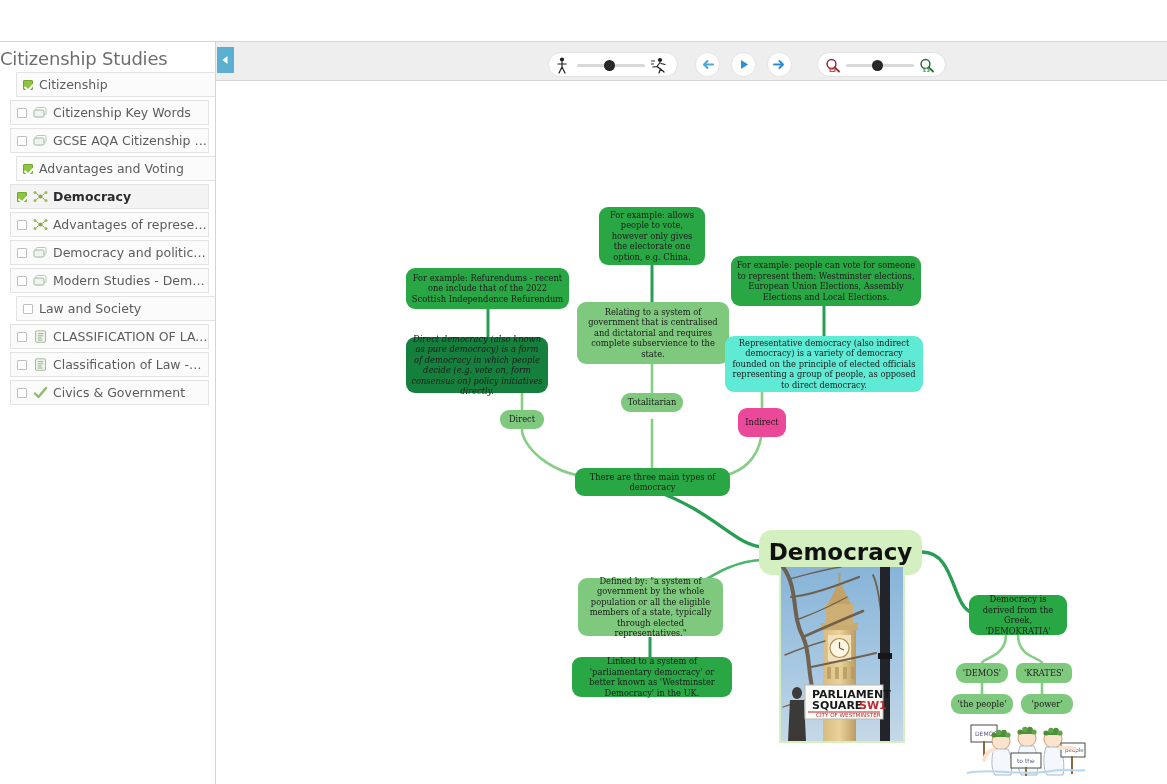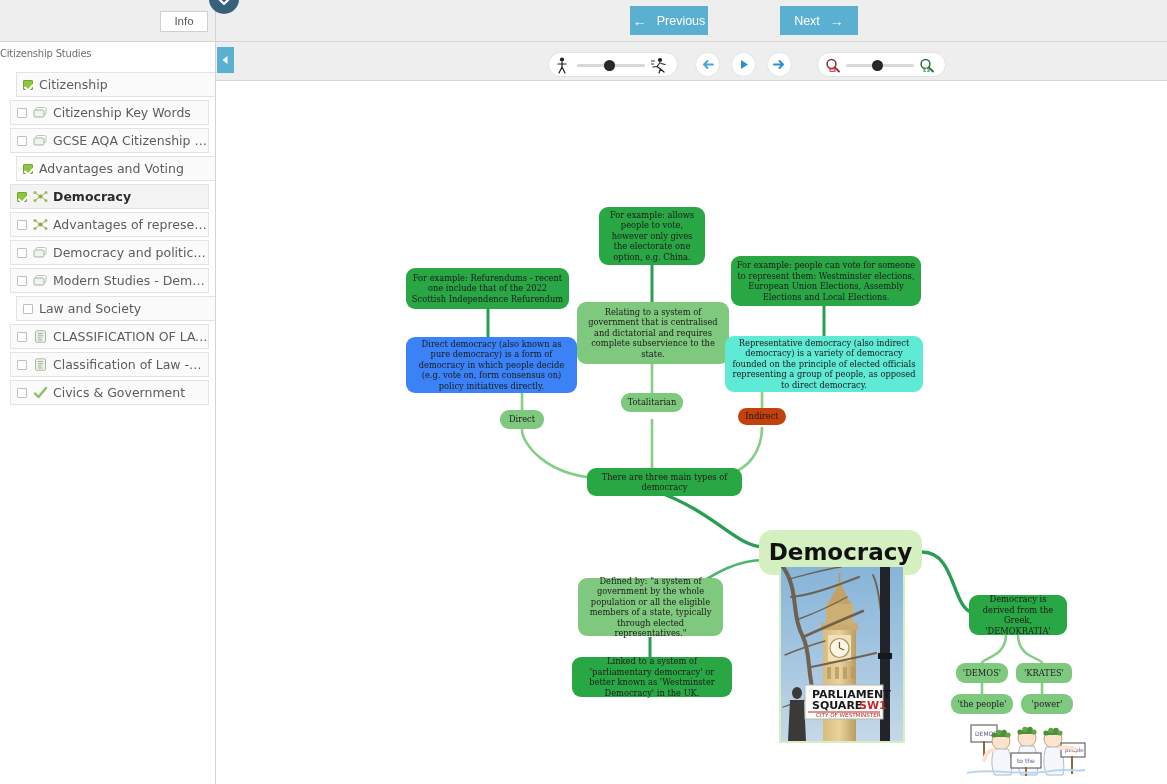--- a/index.html
+++ b/index.html
@@ -104,21 +104,21 @@
   #sidebar {
     position: absolute; left: 0; top: 41px;
     width: 216px; height: 743px;
     background: #ffffff;
     border-right: 1px solid #d4d4d4;
     border-top: 1px solid #d4d4d4;
     overflow: hidden;
   }
   #sidebar-title {
     position: absolute; left: 0; top: 6px;
-    font-size: 10px; color: #6e6e6e;
+    font-size: 18px; color: #6e6e6e;
     font-family: "DejaVu Sans", sans-serif;
     letter-spacing: -0.2px;
   }
   #tree { position: absolute; left: 0; top: 30px; width: 216px; }
 
   .tree-row {
     display: flex; align-items: center;
     height: 25px;
     margin-bottom: 3px;
     border: 1px solid #e3e3e3;
@@ -195,41 +195,20 @@
     overflow: hidden;
     background: #6a9bc3;
   }
   #greek-cartoon { position: absolute; }
 </style>
 </head>
 <body>
 
 <div id="app">
 
-  <div id="topbar">
-    <div id="topbar-left-cell">
-      <div id="info-button">Info</div>
-    </div>
-
-    <div id="chevron-badge">
-      <svg width="14" height="9" viewBox="0 0 14 9">
-          <path d="M1 1 L7 7 L13 1" stroke="#ffffff" stroke-width="2.2" fill="none" stroke-linecap="round" stroke-linejoin="round"></path>
-        </svg>
-    </div>
-
-    <button id="prev-button" class="nav-btn">
-      <span class="arrow">←</span>
-      <span>Previous</span>
-    </button>
-
-    <button id="next-button" class="nav-btn">
-      <span>Next</span>
-      <span class="arrow">→</span>
-    </button>
-  </div>
 
   <div id="toolbar">
 
     <div class="pill" id="speed-pill">
       <span class="pill-icon" style="left:7px;">
         <svg width="14" height="17" viewBox="0 0 14 17">
           <circle cx="6" cy="2.6" r="2.1" fill="#1f1f1f"></circle>
           <path d="M6 5 L6 10 M6 10 L3 16 M6 10 L9 16 M2 7 L10 7" stroke="#1f1f1f" stroke-width="1.2" fill="none" stroke-linecap="round"></path>
         </svg>
       </span>
@@ -425,31 +404,31 @@
     </svg>
 
     <div class="node dark" id="node-ex-totalitarian" style="left: 383px; top: 125px; width: 106px; height: 58px; background: rgb(41, 167, 69);">For example: allows people to vote, however only gives the electorate one option, e.g. China.</div>
 
     <div class="node dark" id="node-ex-direct" style="left: 190px; top: 186px; width: 163px; height: 41px; background: rgb(41, 167, 69);">For example: Refurendums - recent one include that of the 2022 Scottish Independence Refurendum</div>
 
     <div class="node dark" id="node-ex-indirect" style="left: 515px; top: 174px; width: 190px; height: 50px; background: rgb(41, 167, 69);">For example: people can vote for someone to represent them: Westminster elections, European Union Elections, Assembly Elections and Local Elections.</div>
 
     <div class="node light" id="node-def-totalitarian" style="left: 361px; top: 220px; width: 152px; height: 62px; background: rgb(127, 201, 127);">Relating to a system of government that is centralised and dictatorial and requires complete subservience to the state.</div>
 
-    <div class="node light" id="node-def-direct" style="left: 190px; top: 255px; width: 171px; height: 56px; background: #3b82f6;">Direct democracy (also known as pure democracy) is a form of democracy in which people decide (e.g. vote on, form consensus on) policy initiatives directly.</div>
+    <div class="node light" id="node-def-direct" style="left: 190px; top: 255px; width: 142px; height: 56px; background: #15803d; font-style: italic;">Direct democracy (also known as pure democracy) is a form of democracy in which people decide (e.g. vote on, form consensus on) policy initiatives directly.</div>
 
     <div class="node light" id="node-def-indirect" style="left: 509px; top: 254px; width: 198px; height: 56px; background: #5eead4;">Representative democracy (also indirect democracy) is a variety of democracy founded on the principle of elected officials representing a group of people, as opposed to direct democracy.</div>
 
     <div class="node light" id="node-direct" style="left: 284px; top: 328px; width: 44px; height: 19px; background: rgb(127, 201, 127);">Direct</div>
 
     <div class="node light" id="node-totalitarian" style="left: 405px; top: 311px; width: 62px; height: 19px; background: rgb(127, 201, 127);">Totalitarian</div>
 
-    <div class="node light" id="node-indirect" style="left: 522px; top: 326px; width: 48px; height: 17px; background: #c2410c;">Indirect</div>
-
-    <div class="node dark" id="node-three-types" style="left: 359px; top: 386px; width: 155px; height: 28px; background: rgb(41, 167, 69); margin-left: 12px;">There are three main types of democracy</div>
+    <div class="node light" id="node-indirect" style="left: 522px; top: 326px; width: 48px; height: 29px; background: #ec4899;">Indirect</div>
+
+    <div class="node dark" id="node-three-types" style="left: 359px; top: 386px; width: 155px; height: 28px; background: rgb(41, 167, 69);">There are three main types of democracy</div>
 
     <div class="node light" id="node-defined-by" style="left: 362px; top: 496px; width: 145px; height: 58px; background: rgb(127, 201, 127);">Defined by: "a system of government by the whole population or all the eligible members of a state, typically through elected representatives."</div>
 
     <div class="node dark" id="node-linked-to" style="left: 356px; top: 575px; width: 160px; height: 40px; background: rgb(41, 167, 69);">Linked to a system of 'parliamentary democracy' or better known as 'Westminster Democracy' in the UK.</div>
 
     <div class="node dark" id="node-greek-origin" style="left: 753px; top: 513px; width: 98px; height: 40px; background: rgb(41, 167, 69);">Democracy is derived from the Greek, 'DEMOKRATIA'</div>
 
     <div class="node light" id="node-demos" style="left: 740px; top: 581px; width: 52px; height: 20px; background: rgb(127, 201, 127);">'DEMOS'</div>
 
     <div class="node light" id="node-krates" style="left: 800px; top: 581px; width: 56px; height: 20px; background: rgb(127, 201, 127); border-radius: 7px;">'KRATES'</div>

